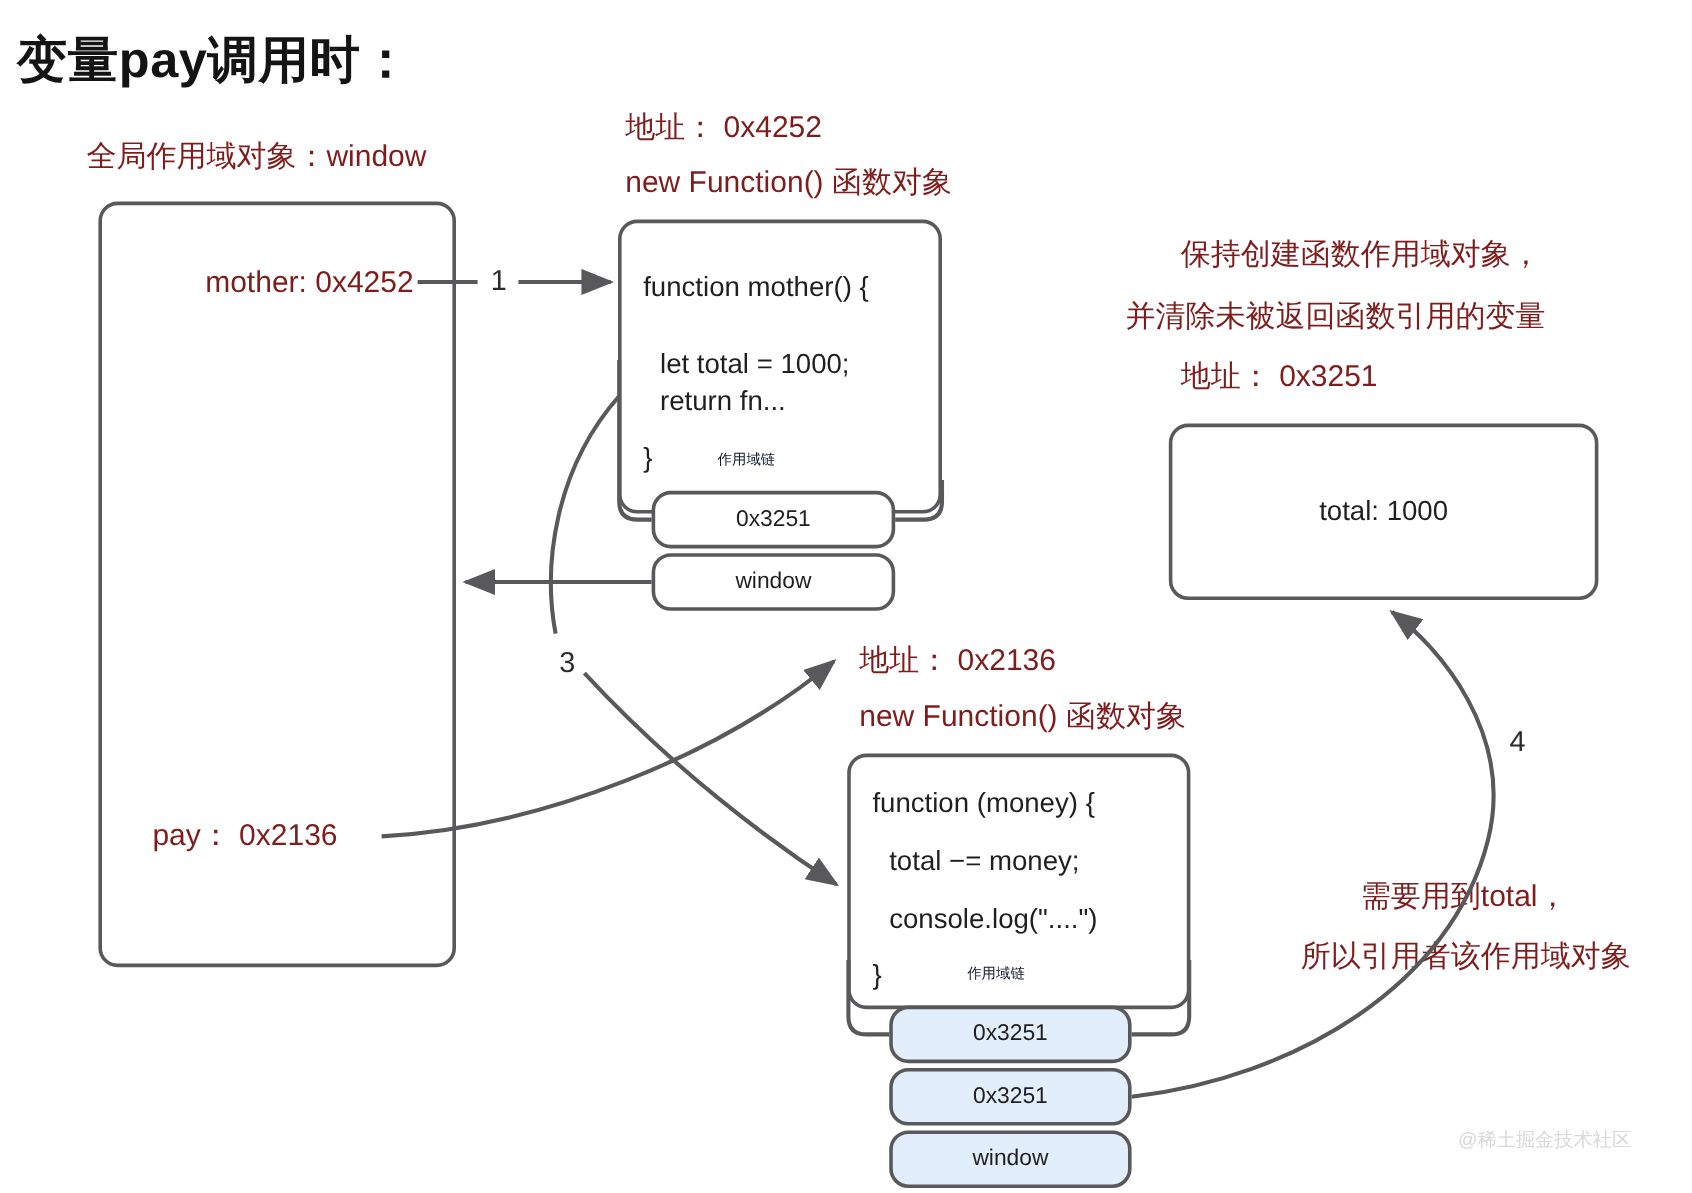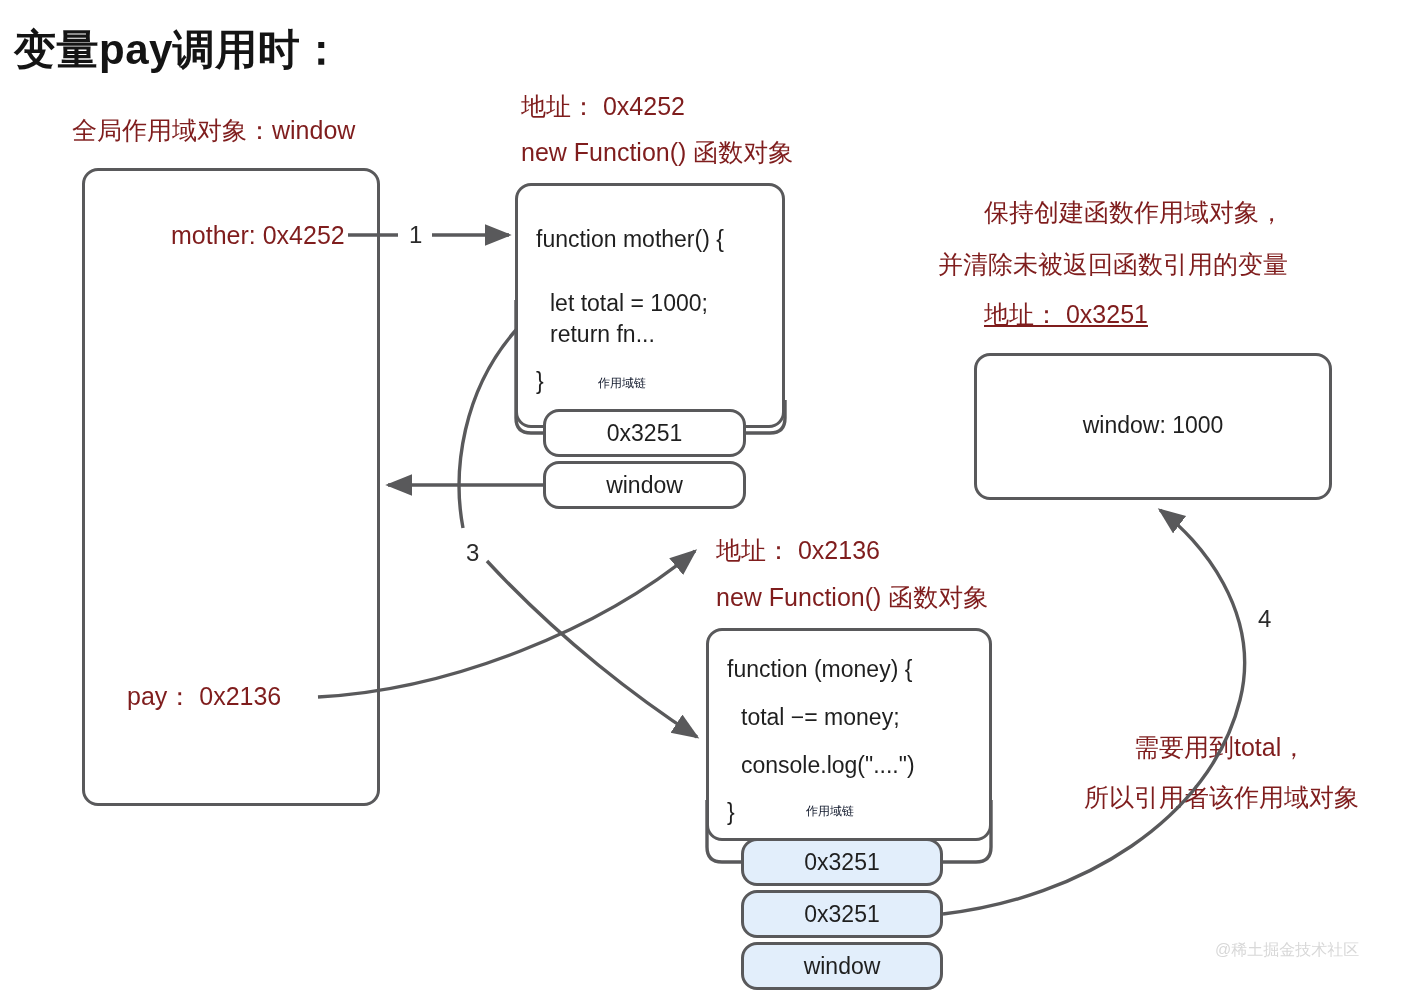--- a/index.html
+++ b/index.html
@@ -55,21 +55,21 @@
     box-sizing: border-box;
   }
   .chip {
     border: 3px solid #59595b;
     border-radius: 16px;
     background: #ffffff;
     box-sizing: border-box;
     display: flex;
     align-items: center;
     justify-content: center;
-    font-size: 23px;
+    font-size: 19px;
     color: #1f1f1f;
   }
   .chip.blue { background: #e2eefb; }
 
   
   .code-line {
     position: absolute;
     font-size: 23px;
     color: #1f1f1f;
     white-space: nowrap;
@@ -127,24 +127,24 @@
     <div class="code-line" style="left:18px; top:168px;">}</div>
   </div>
 
   <div class="abs scope-chain-lbl" style="left:806px; top:803px;">作用域链</div>
   <div class="abs chip blue" style="left:741px; top:838px; width:202px; height:48px;">0x3251</div>
   <div class="abs chip blue" style="left:741px; top:890px; width:202px; height:48px;">0x3251</div>
   <div class="abs chip blue" style="left:741px; top:942px; width:202px; height:48px;">window</div>
 
   <div class="abs lbl" style="left:984px; top:200px;text-align:right;">保持创建函数作用域对象，</div>
   <div class="abs lbl" style="left:938px; top:252px;">并清除未被返回函数引用的变量</div>
-  <div class="abs lbl" style="left:984px; top:302px;text-decoration:underline;">地址： 0x3251</div>
+  <div class="abs lbl" style="left:984px; top:302px;">地址： 0x3251</div>
 
   <div class="abs box" style="left:974px; top:353px; width:358px; height:147px;">
-    <div class="code-line" style="left:0; top:56px; width:100%; text-align:center;">window: 1000</div>
+    <div class="code-line" style="left:0; top:56px; width:100%; text-align:center;">total: 1000</div>
   </div>
 
   <div class="abs lbl" style="left:1134px; top:735px;">需要用到total，</div>
   <div class="abs lbl" style="left:1084px; top:785px;">所以引用者该作用域对象</div>
 
   <div class="abs num-lbl" style="left:409px; top:221px;">1</div>
   <div class="abs num-lbl" style="left:466px; top:539px;">3</div>
   <div class="abs num-lbl" style="left:1258px; top:605px;">4</div>
 
   <div class="abs watermark" style="left:1215px; top:940px;">@稀土掘金技术社区</div>

